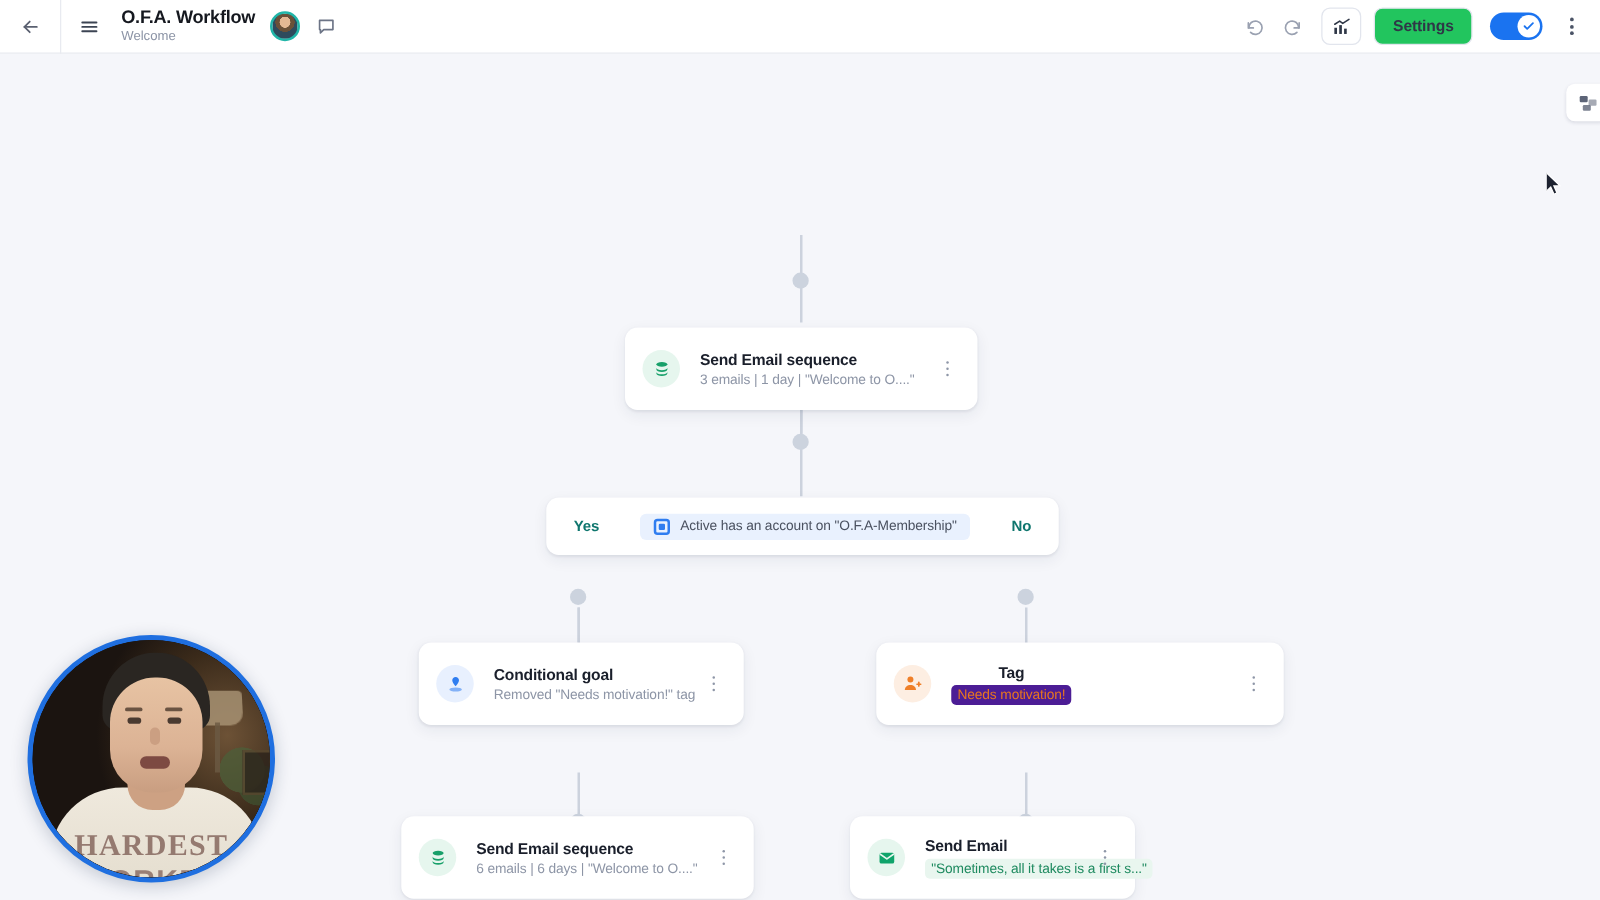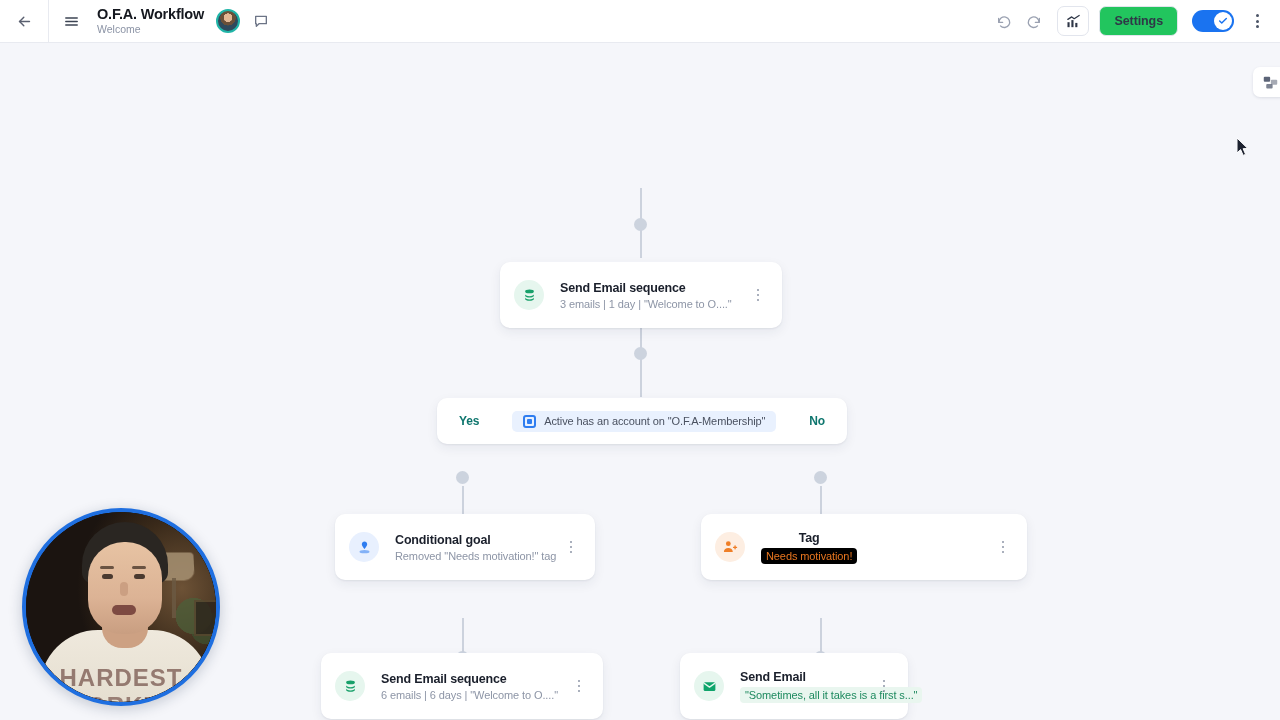--- a/index.html
+++ b/index.html
@@ -121,21 +121,21 @@
   .node-icon {
     width: 30px; height: 30px; border-radius: 50%;
     display: flex; align-items: center; justify-content: center;
     flex: 0 0 auto;
   }
   .node-text { margin-left: 16px; display: flex; flex-direction: column; gap: 3px; min-width: 0; }
   .node-title { font-size: 12.5px; font-weight: bold; color: #1a1f2b; letter-spacing: -0.15px; white-space: nowrap; }
   .node-sub { font-size: 11px; color: #8d95a6; white-space: nowrap; letter-spacing: -0.1px; }
   .node-sub .hl-blue { color: #2f7df0; font-weight: bold; }
   .node-sub.pill-orange {
-    color: #e8761f; background: #000000; border-radius: 4px;
+    color: #e8761f; background: #4c1d95; border-radius: 4px;
     padding: 2px 5px; align-self: flex-start; font-weight: normal;
   }
   .node-sub.pill-green {
     color: #1e8a5f; background: #e9f6ef; border-radius: 4px;
     padding: 2px 5px; align-self: flex-start;
   }
   .node-kebab {
     margin-left: auto; width: 20px; height: 28px;
     display: flex; flex-direction: column; align-items: center; justify-content: center;
     gap: 2.5px; cursor: pointer; flex: 0 0 auto;
@@ -215,21 +215,21 @@
   .wc-nose { position: absolute; left: 94px; top: 70px; width: 8px; height: 14px; background: #cb9f82; border-radius: 4px; }
   .wc-mouth { position: absolute; left: 86px; top: 93px; width: 24px; height: 10px; background: #7d4a42; border-radius: 10px; }
   .wc-shirt {
     position: absolute; left: 14px; top: 118px; width: 170px; height: 90px;
     background: linear-gradient(180deg,#efe9dd 0%, #e3dccd 100%);
     border-radius: 58px 58px 0 0;
   }
   .wc-neck { position: absolute; left: 76px; top: 112px; width: 46px; height: 24px; background: #cda183; border-radius: 0 0 20px 20px; }
   .wc-shirt-text1 {
     position: absolute; left: 0; right: 0; top: 152px; text-align: center;
-    font-family: Liberation Sans, sans-serif; font-weight: bold; font-size: 24px;
+    font-family: Liberation Serif, serif; font-weight: bold; font-size: 24px;
     letter-spacing: 1px; color: #8c6f66; opacity: .9;
   }
   .wc-shirt-text2 {
     position: absolute; left: 0; right: 0; top: 180px; text-align: center;
     font-family: "Liberation Sans", sans-serif; font-weight: bold; font-size: 24px;
     letter-spacing: 1px; color: #8c6f66; opacity: .85;
   }
 </style>
 </head>
 <body>

